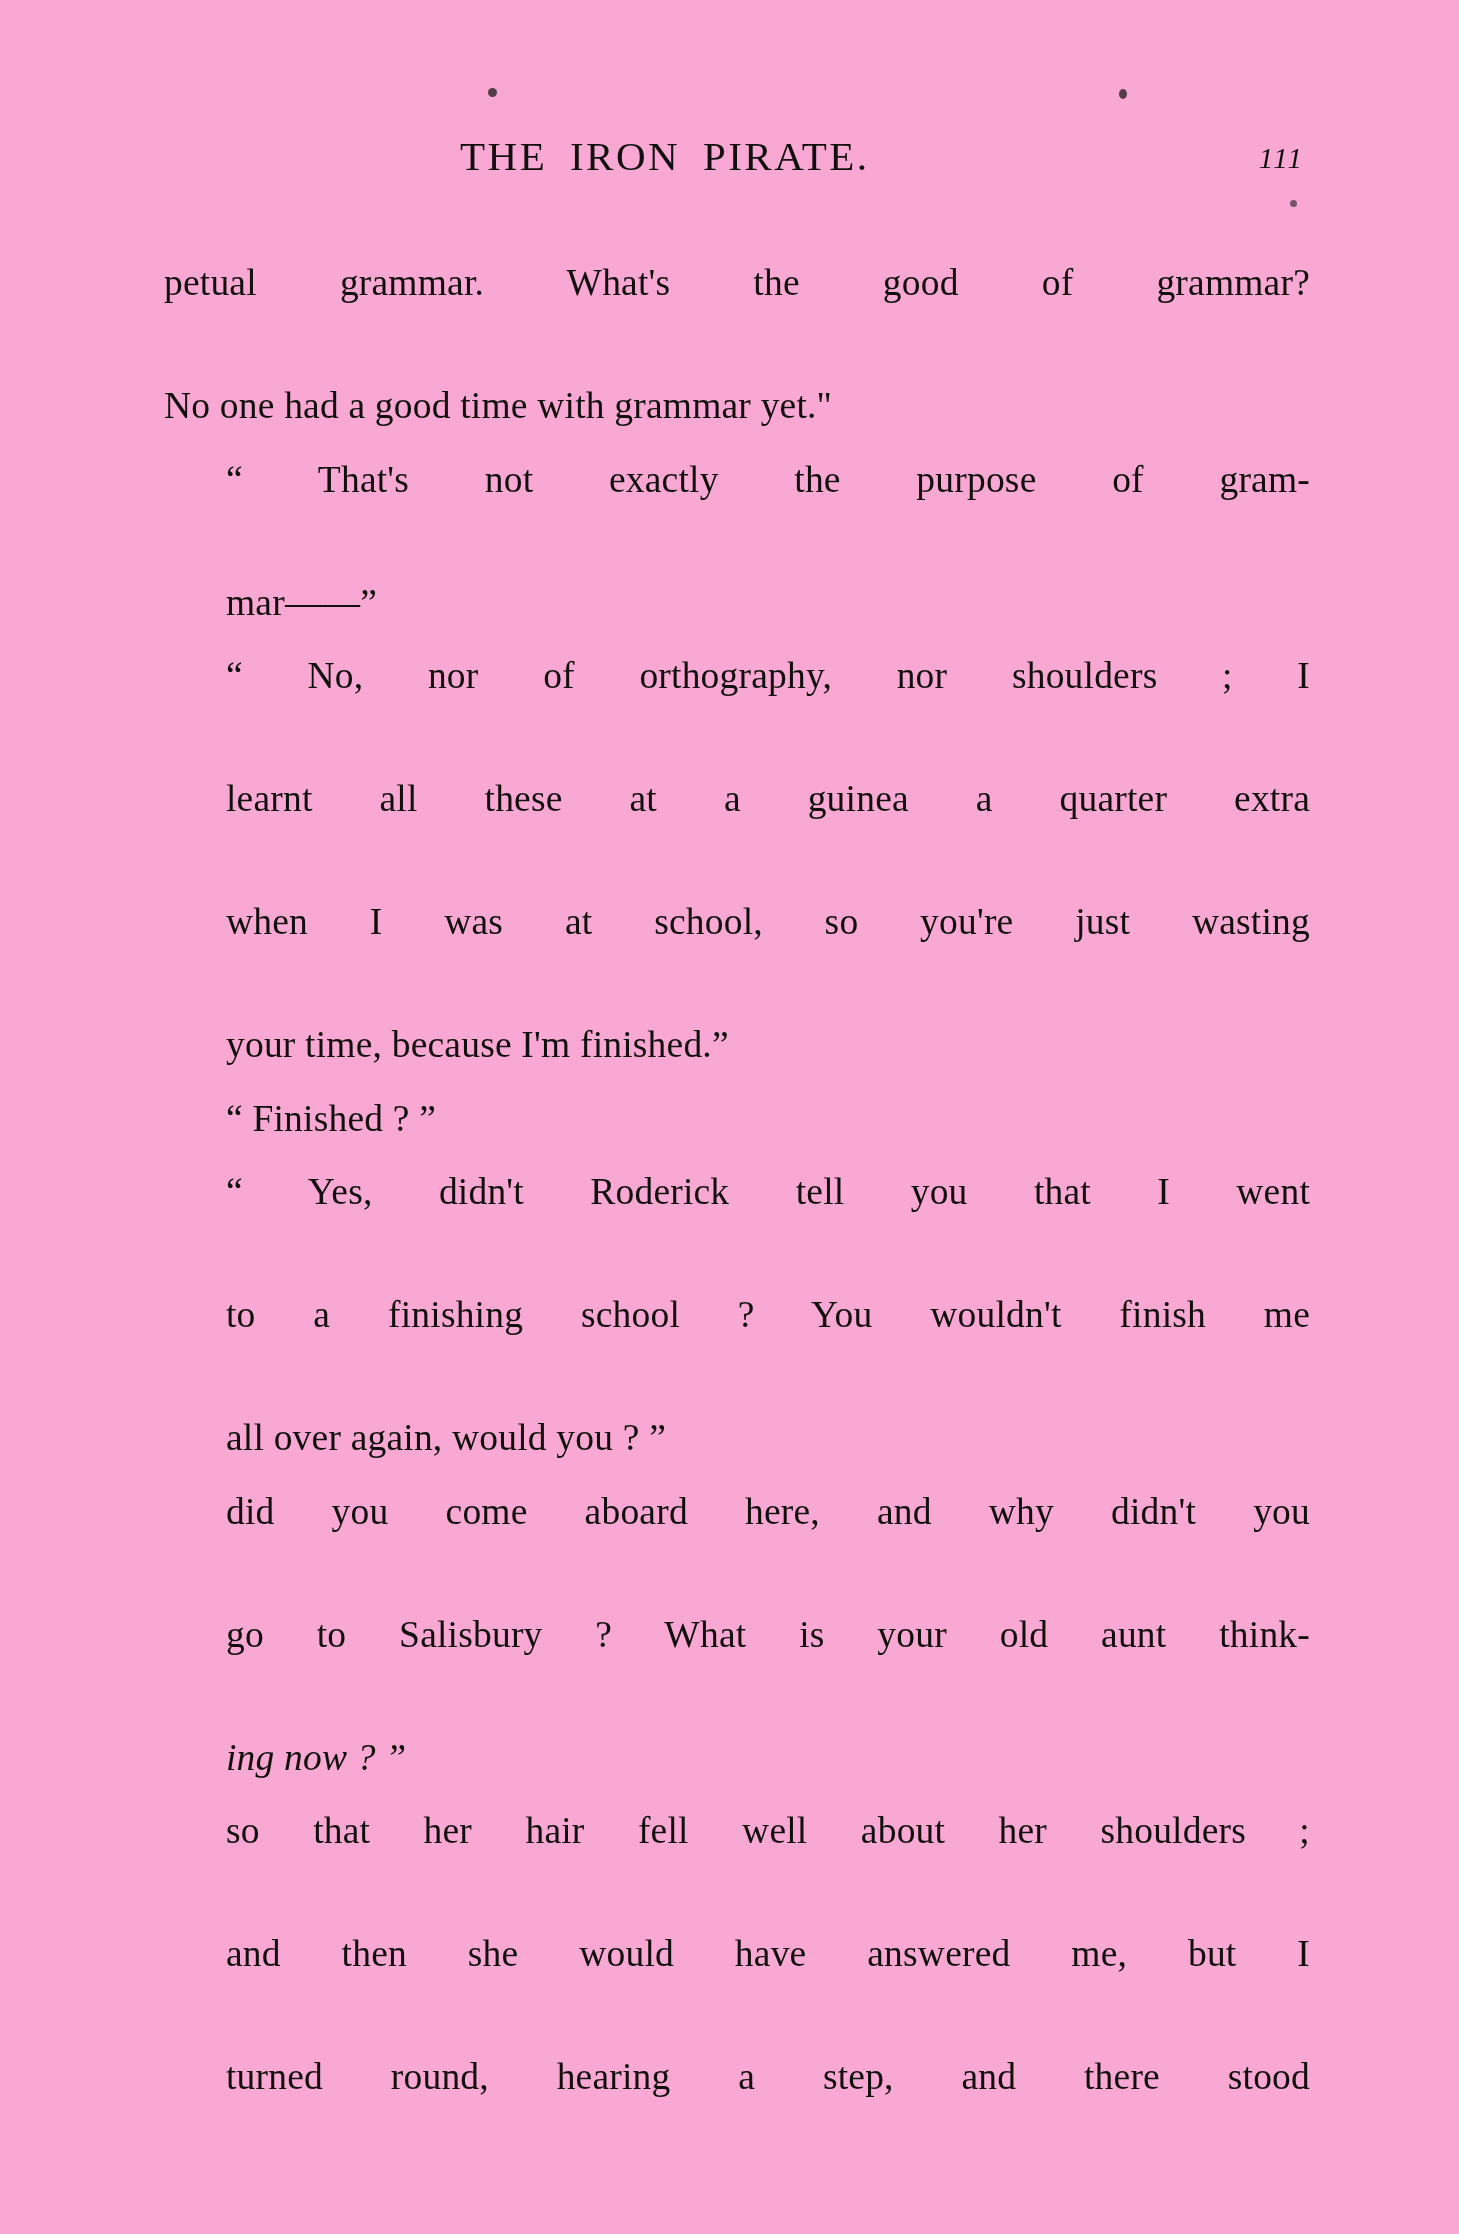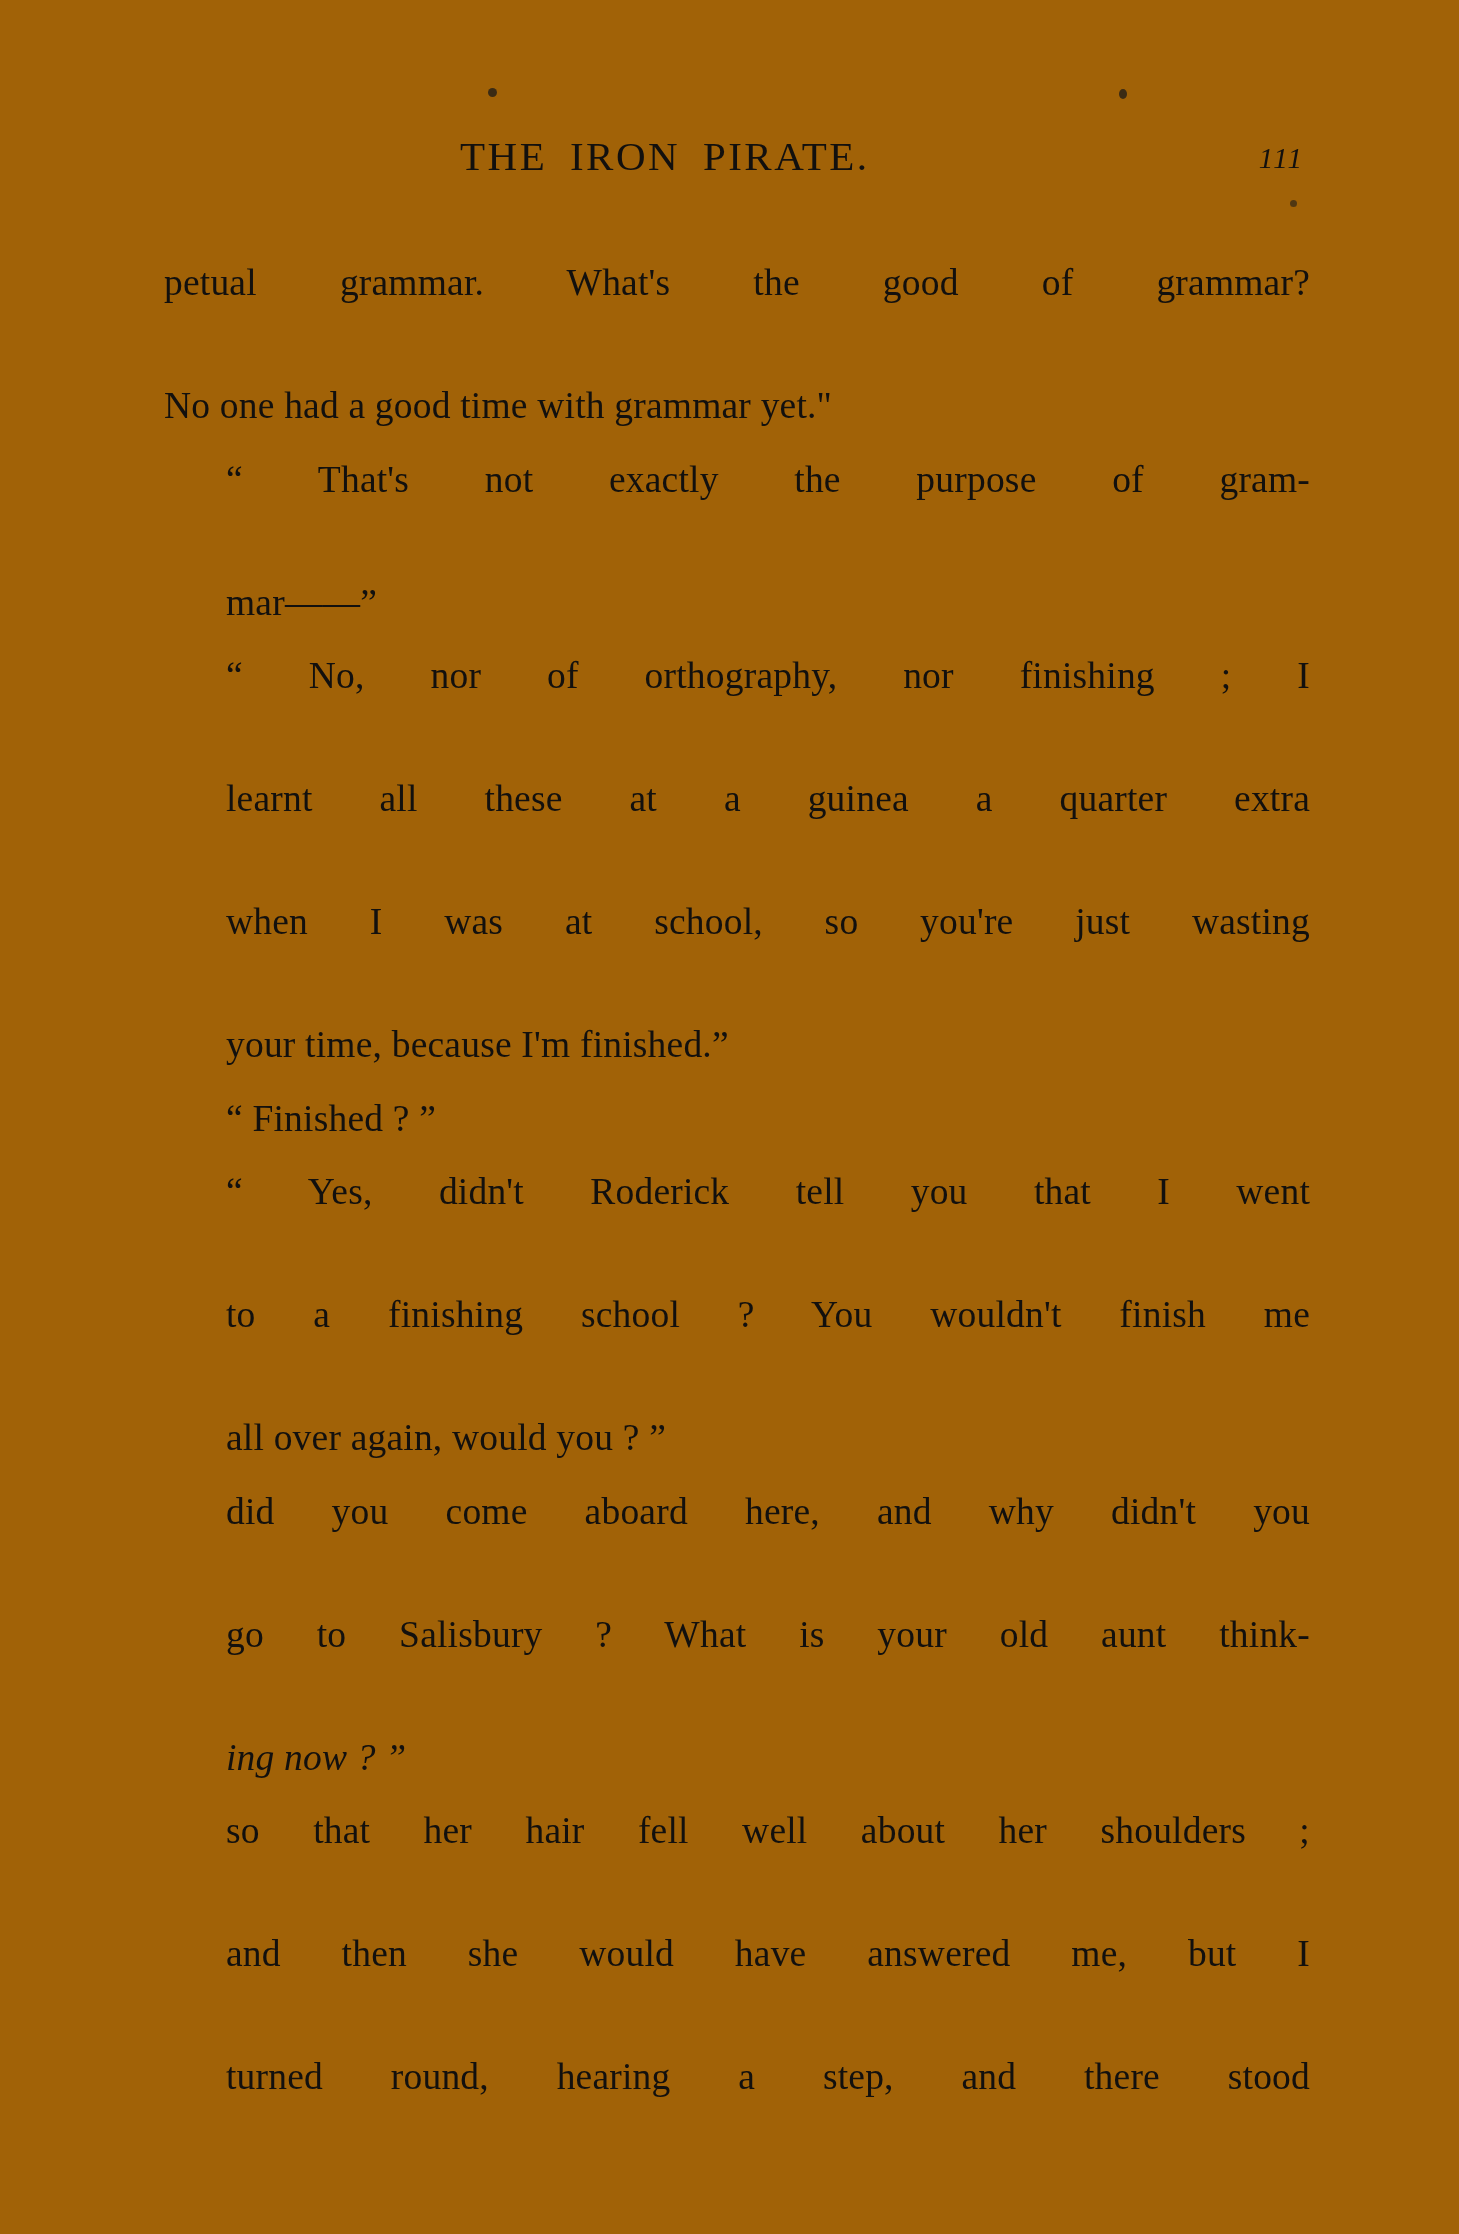--- a/index.html
+++ b/index.html
@@ -15,21 +15,21 @@
     color: #12100e;
     overflow: hidden;
   }
 
   .page {
     position: absolute;
     left: 0;
     top: 0;
     width: 1459px;
     height: 2234px;
-    background: #a16207;
+    background: #f9a8d4;
   }
 
   
   .speck {
     position: absolute;
     background: #1a1a1a;
     border-radius: 50%;
     opacity: 0.75;
   }
   .speck-left  { left: 488px; top: 88px;  width: 9px;  height: 9px; }
@@ -107,21 +107,21 @@
   <div class="body-text">
       <p class="noindent">
         <span class="stretch-line">petual grammar.  What's the good of grammar?</span>
         <span style="display: block;">No one had a good time with grammar yet."</span>
       </p>
       <p>
         <span class="stretch-line">“ That's not exactly the purpose of gram-</span>
         <span style="display: block;">mar——”</span>
       </p>
       <p>
-        <span class="stretch-line">“ No, nor of orthography, nor finishing ; I</span>
+        <span class="stretch-line">“ No, nor of orthography, nor shoulders ; I</span>
         <span class="stretch-line">learnt all these at a guinea a quarter extra</span>
         <span class="stretch-line">when I was at school, so you're just wasting</span>
         <span style="display: block;">your time, because I'm finished.”</span>
       </p>
       <p>
         <span style="display: block;">“ Finished ? ”</span>
       </p>
       <p>
         <span class="stretch-line">“ Yes, didn't Roderick tell you that I went</span>
         <span class="stretch-line">to a finishing school ?  You wouldn't finish me</span>

